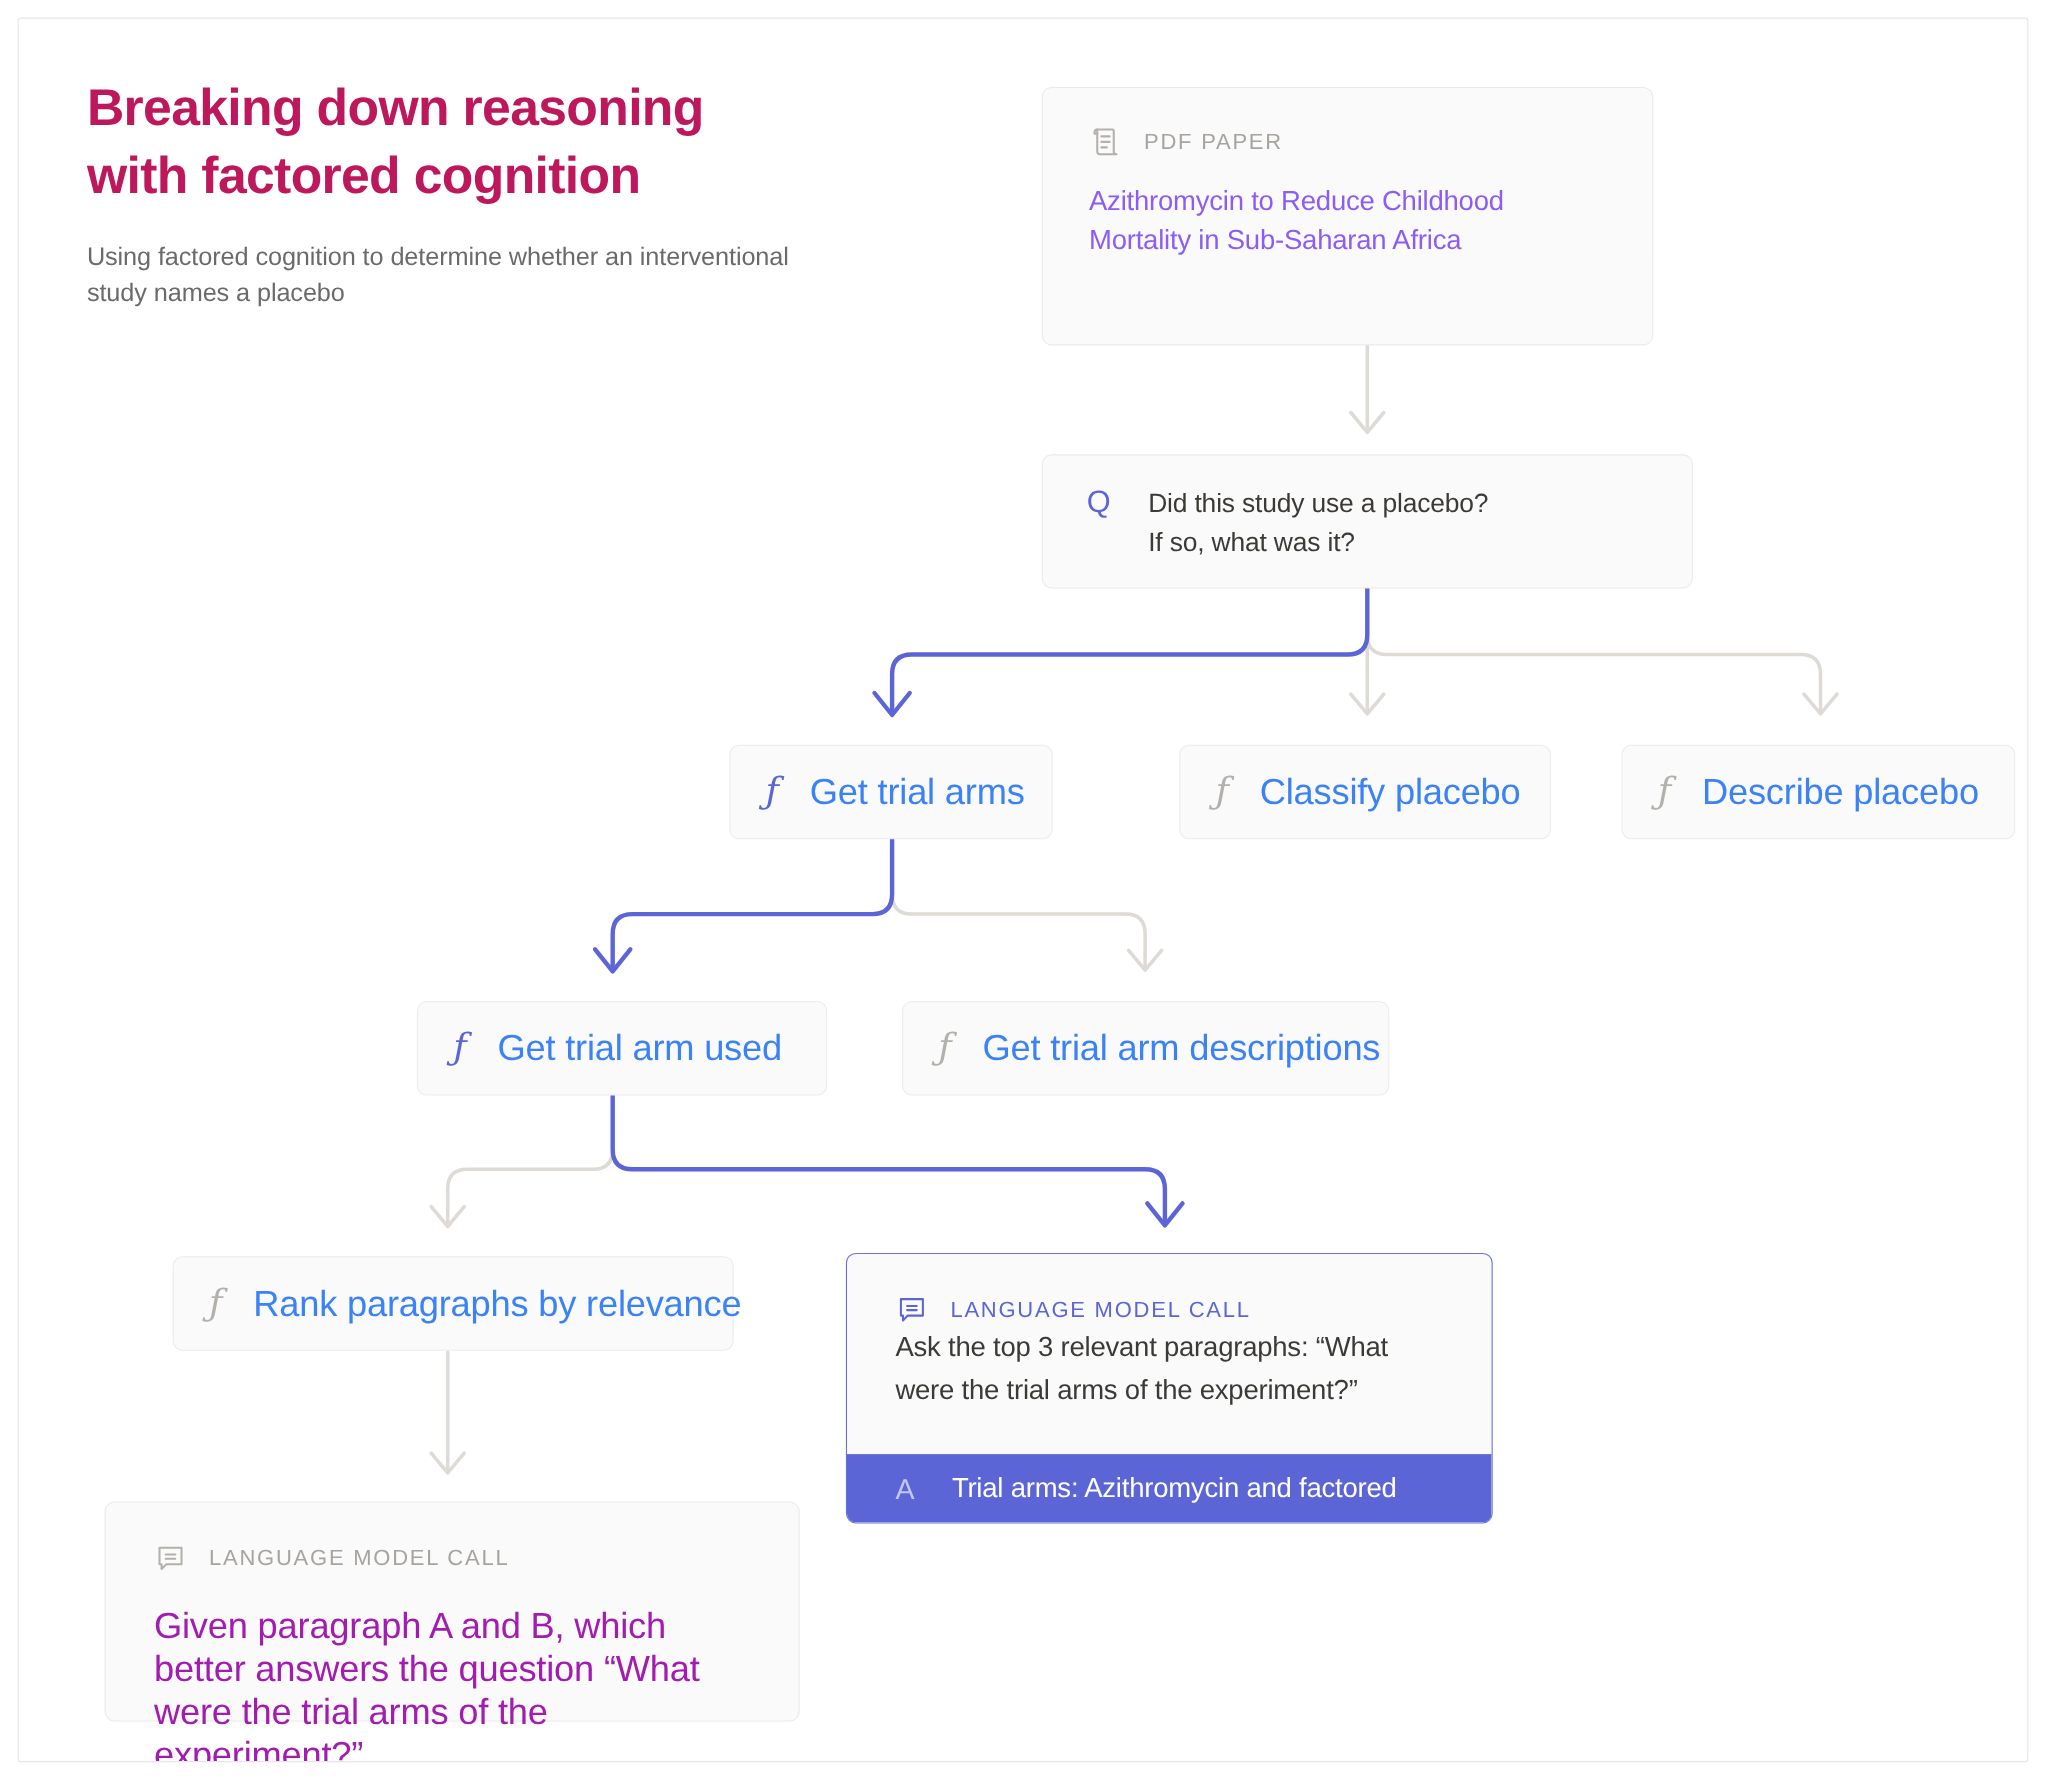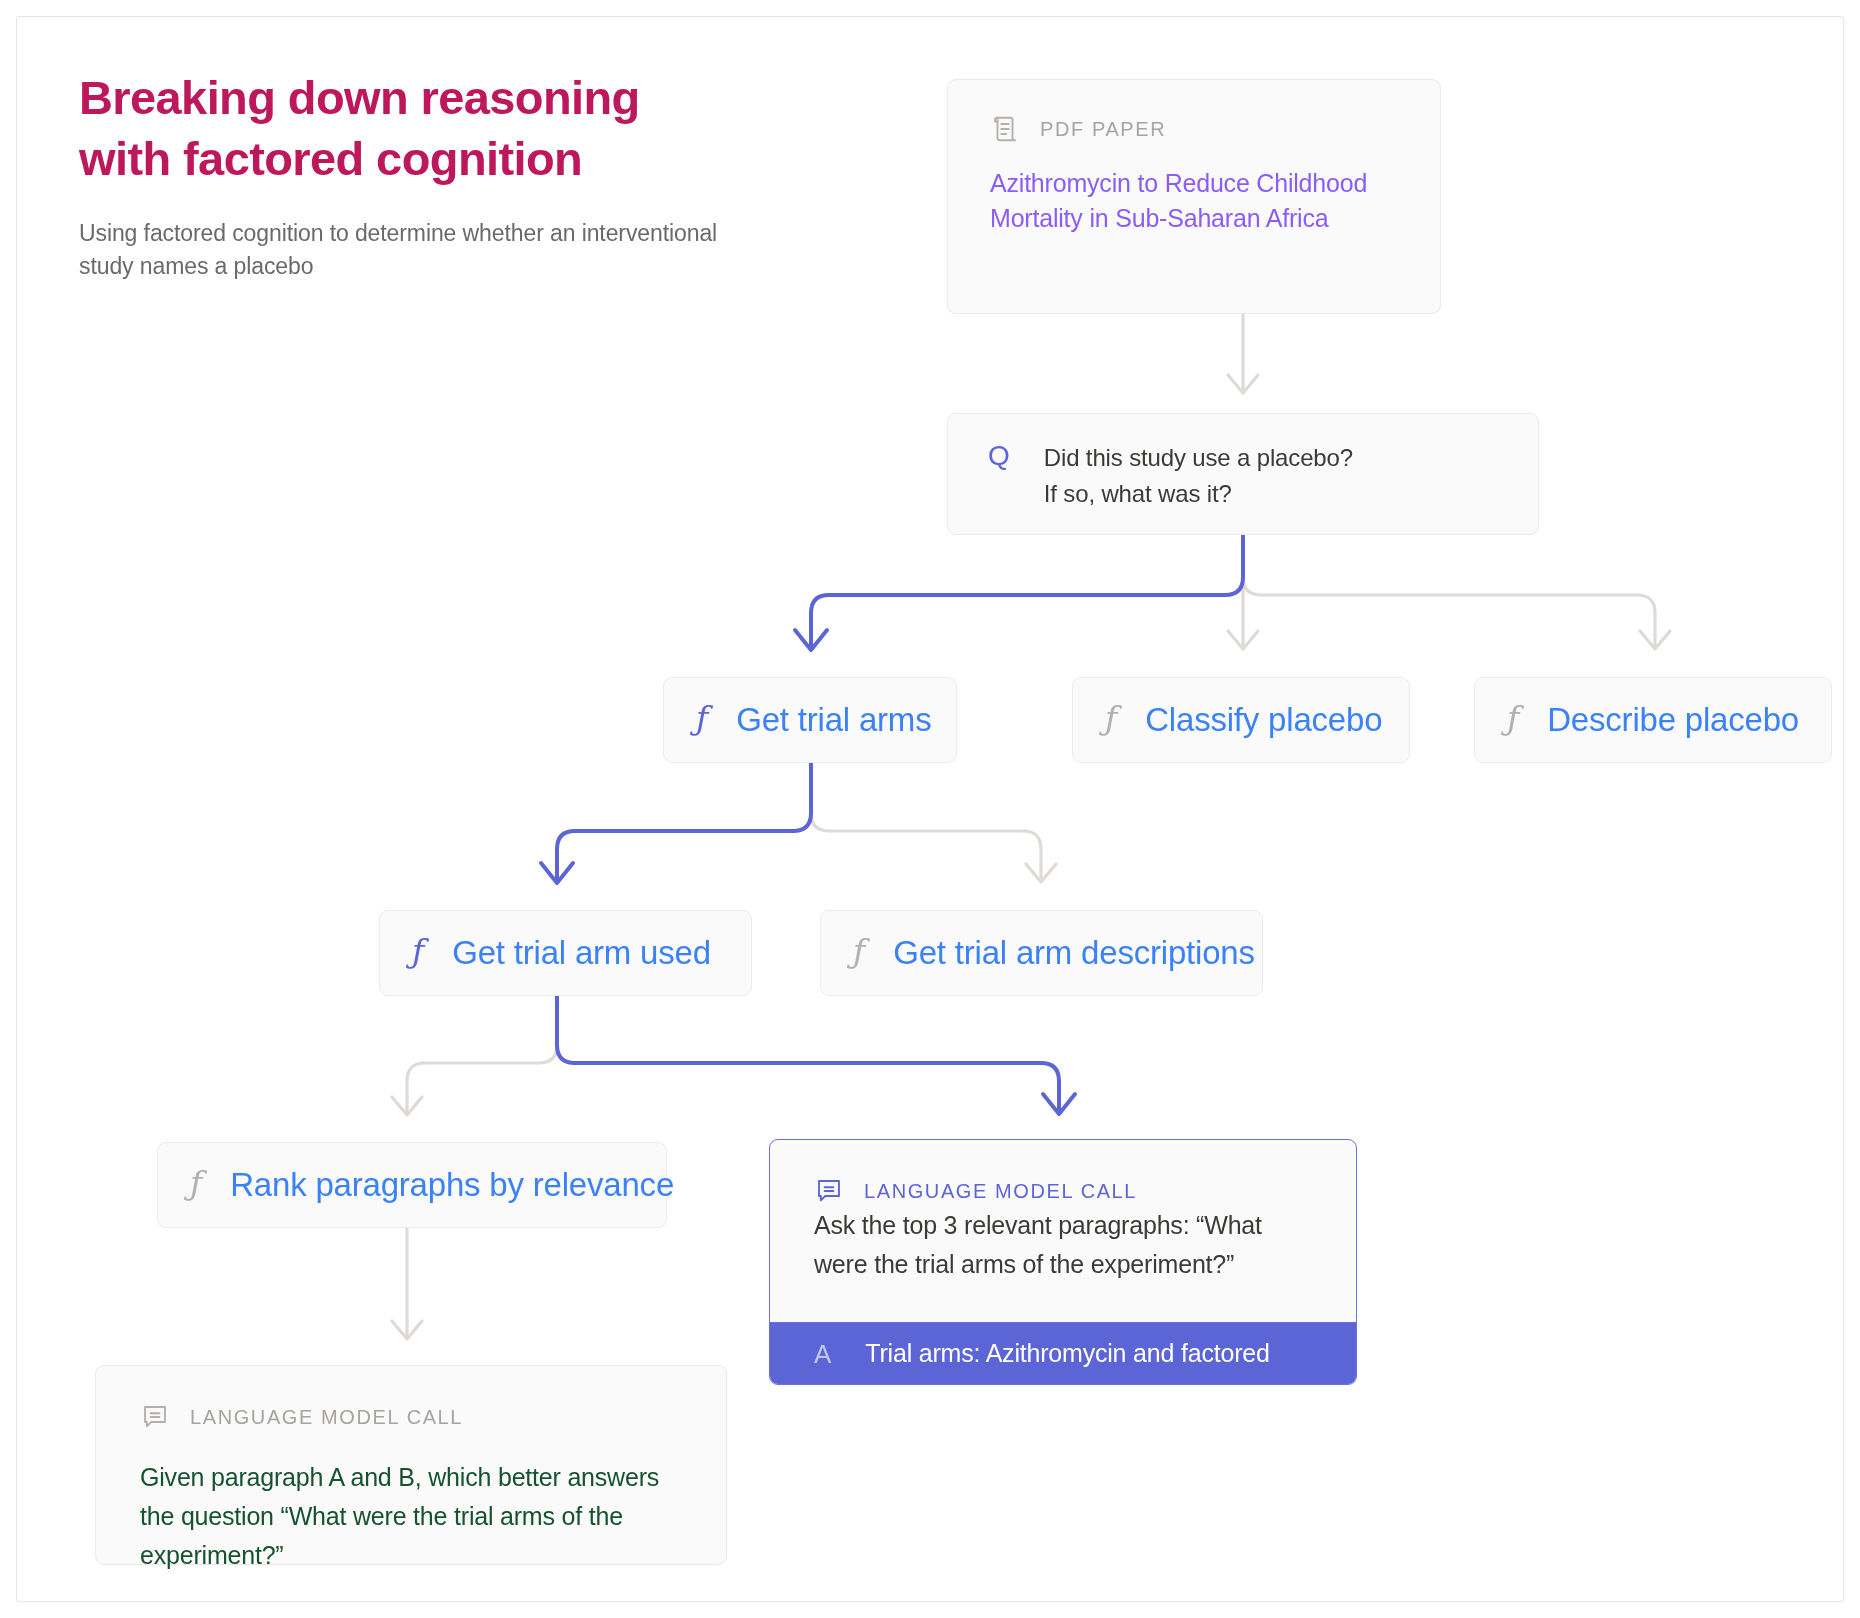--- a/index.html
+++ b/index.html
@@ -41,21 +41,21 @@
 
   
   .card {
     position: absolute;
     background: #fafafa;
     border: 1px solid #eaeaea;
     border-radius: 9px;
   }
 
   
-  #pdf-card { left: 930px; top: 62px; width: 494px; height: 235px; padding: 34px 42px 4px 42px; }
+  #pdf-card { left: 930px; top: 62px; width: 556px; height: 235px; padding: 34px 42px 4px 42px; }
   .meta-row { display: flex; align-items: center; gap: 20px; }
   .meta-label {
     font-size: 20px;
     letter-spacing: 1.6px;
     color: #a7a4a0;
   }
   #pdf-authors {
     margin-top: 24px;
     font-size: 24px;
     color: #76726d;
@@ -117,23 +117,23 @@
   #fn-get-arm-descriptions{ left: 803px;  top: 893px;  width: 443px; }
   #fn-rank-paragraphs     { left: 140px;  top: 1125px; width: 510px; }
 
   
   #lm-card-muted {
     left: 78px; top: 1348px; width: 632px; height: 200px;
     padding: 36px 44px 0 44px;
   }
   #lm-card-muted .lm-body {
     margin-top: 26px;
-    font-size: 25px;
+    font-size: 33px;
     line-height: 39px;
-    color: #14532d;
+    color: #a21caf;
     letter-spacing: -0.2px;
   }
 
   #lm-card-active {
     position: absolute;
     left: 752px; top: 1122px; width: 588px;
     background: #fafafa;
     border: 1.5px solid #6a72da;
     border-radius: 9px;
     overflow: hidden;

